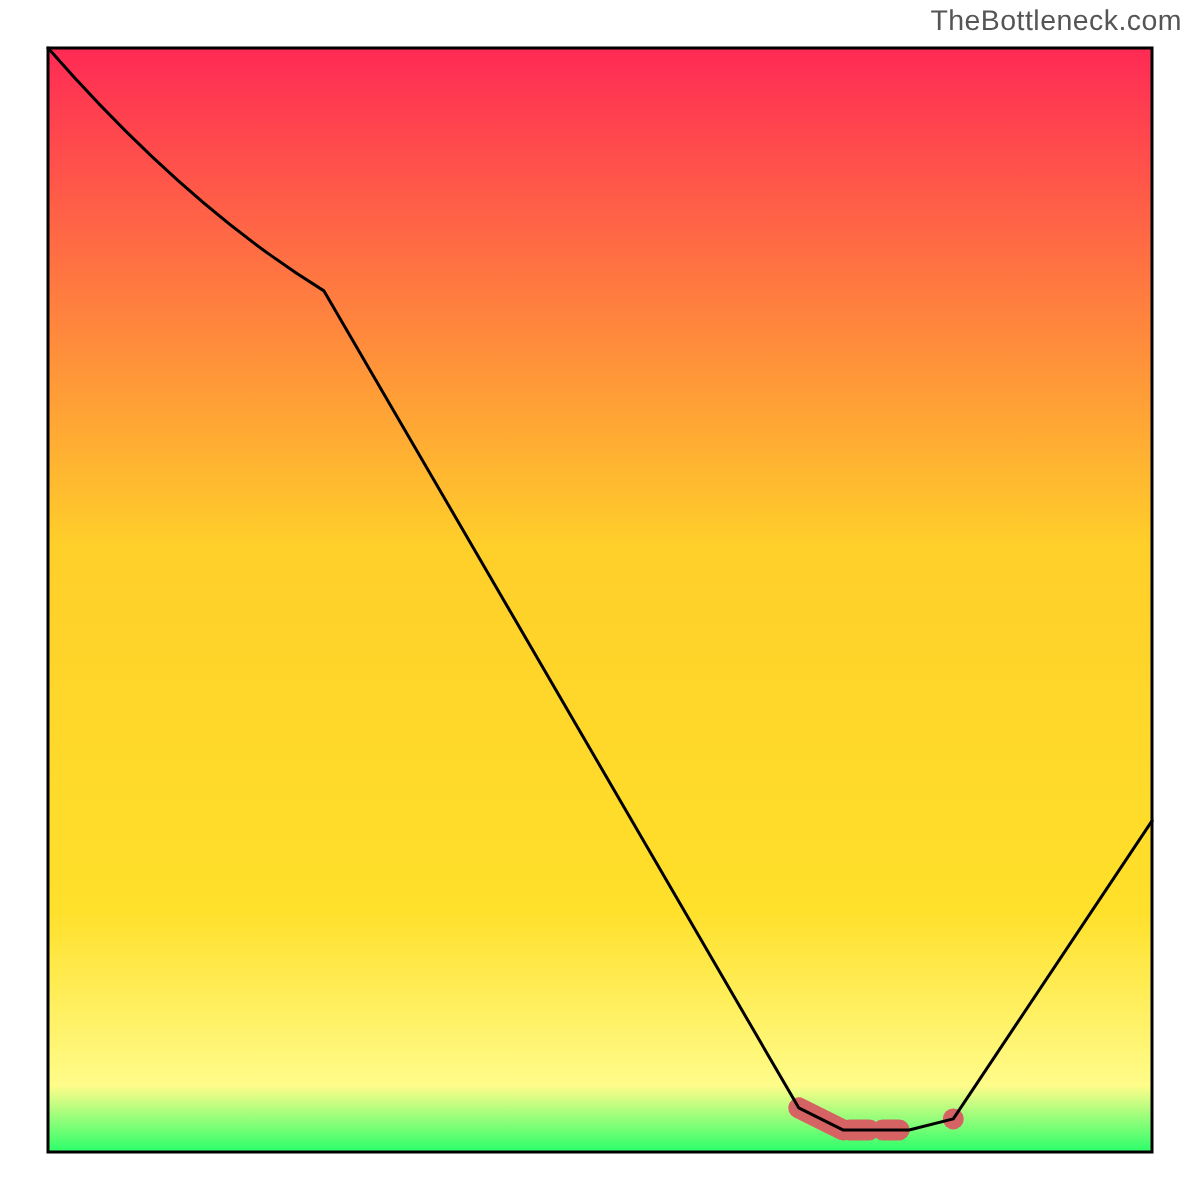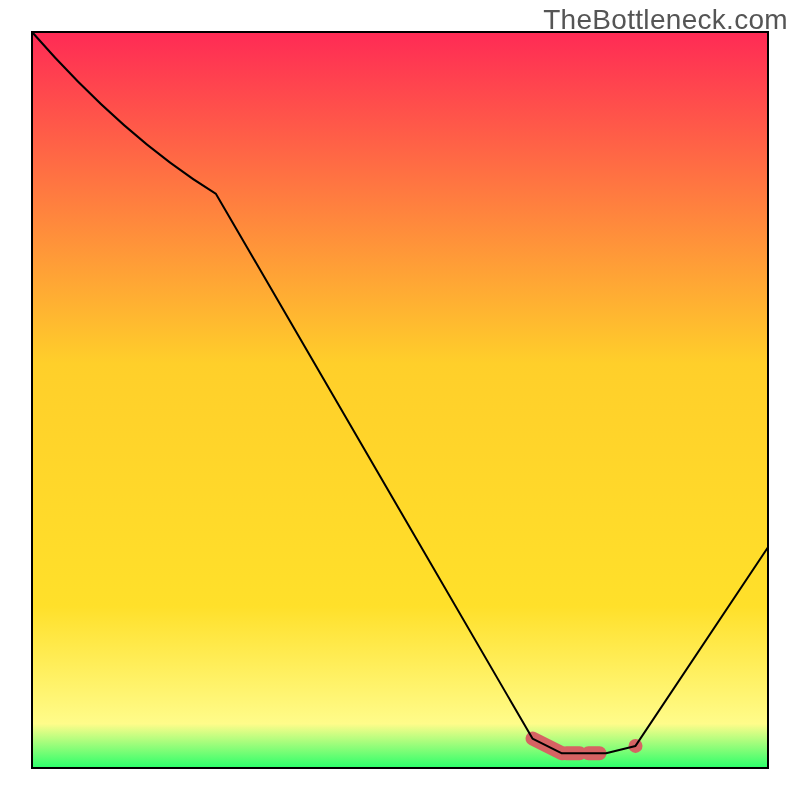--- a/index.html
+++ b/index.html
@@ -14,21 +14,21 @@
     position: absolute;
     top: 0;
     left: 0;
     width: 800px;
     height: 800px;
   }
   .watermark {
     position: absolute;
     top: 4px;
     right: 12px;
-    font-size: 28px;
+    font-size: 19px;
     font-weight: 500;
     color: #555555;
     letter-spacing: 0.3px;
   }
   svg { display: block; }
   .curve-main {
     fill: none;
     stroke: #000000;
     stroke-width: 2;
     stroke-linecap: round;

